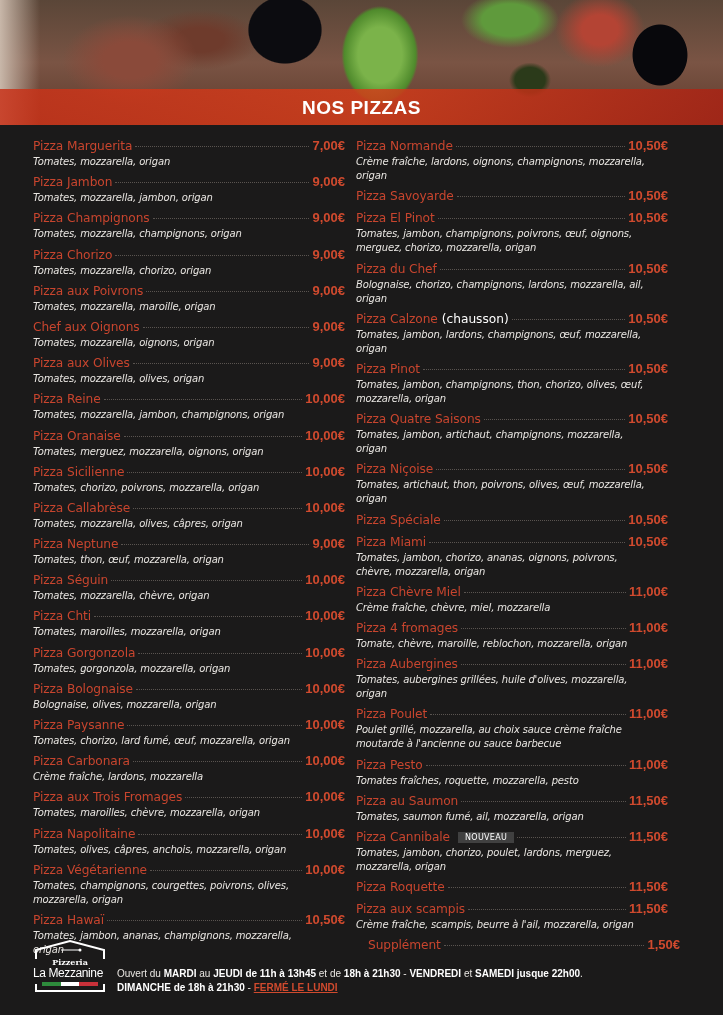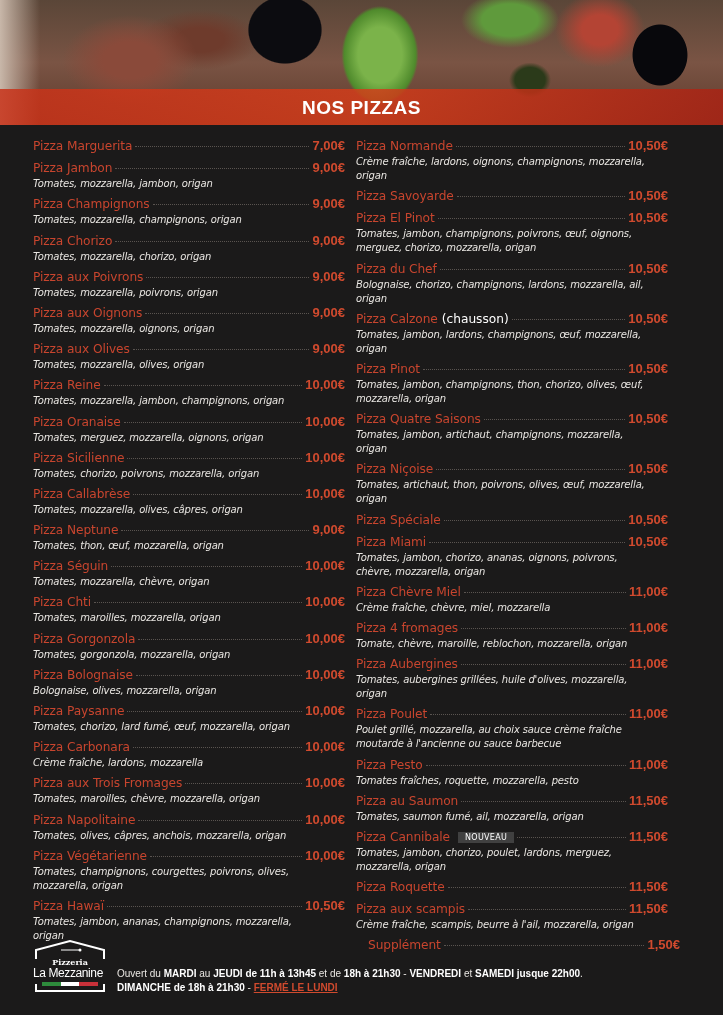--- a/index.html
+++ b/index.html
@@ -100,20 +100,21 @@
 </div>
 
 <div class="menu">
   <div class="col col-left" id="col-left">
       <div class="item">
         <div class="item-head">
           <span class="item-name">Pizza Marguerita</span>
           <span class="leader"></span>
           <span class="item-price">7,00€</span>
         </div>
+        <div class="item-desc">Tomates, mozzarella, origan</div>
       </div>
       <div class="item">
         <div class="item-head">
           <span class="item-name">Pizza Jambon</span>
           <span class="leader"></span>
           <span class="item-price">9,00€</span>
         </div>
         <div class="item-desc">Tomates, mozzarella, jambon, origan</div>
       </div>
       <div class="item">
@@ -131,25 +132,25 @@
           <span class="item-price">9,00€</span>
         </div>
         <div class="item-desc">Tomates, mozzarella, chorizo, origan</div>
       </div>
       <div class="item">
         <div class="item-head">
           <span class="item-name">Pizza aux Poivrons</span>
           <span class="leader"></span>
           <span class="item-price">9,00€</span>
         </div>
-        <div class="item-desc">Tomates, mozzarella, poivrons, origan</div>
-      </div>
-      <div class="item">
-        <div class="item-head">
-          <span class="item-name">Pizza aux Oignons</span>
+        <div class="item-desc">Tomates, mozzarella, maroille, origan</div>
+      </div>
+      <div class="item">
+        <div class="item-head">
+          <span class="item-name">Chef aux Oignons</span>
           <span class="leader"></span>
           <span class="item-price">9,00€</span>
         </div>
         <div class="item-desc">Tomates, mozzarella, oignons, origan</div>
       </div>
       <div class="item">
         <div class="item-head">
           <span class="item-name">Pizza aux Olives</span>
           <span class="leader"></span>
           <span class="item-price">9,00€</span>

